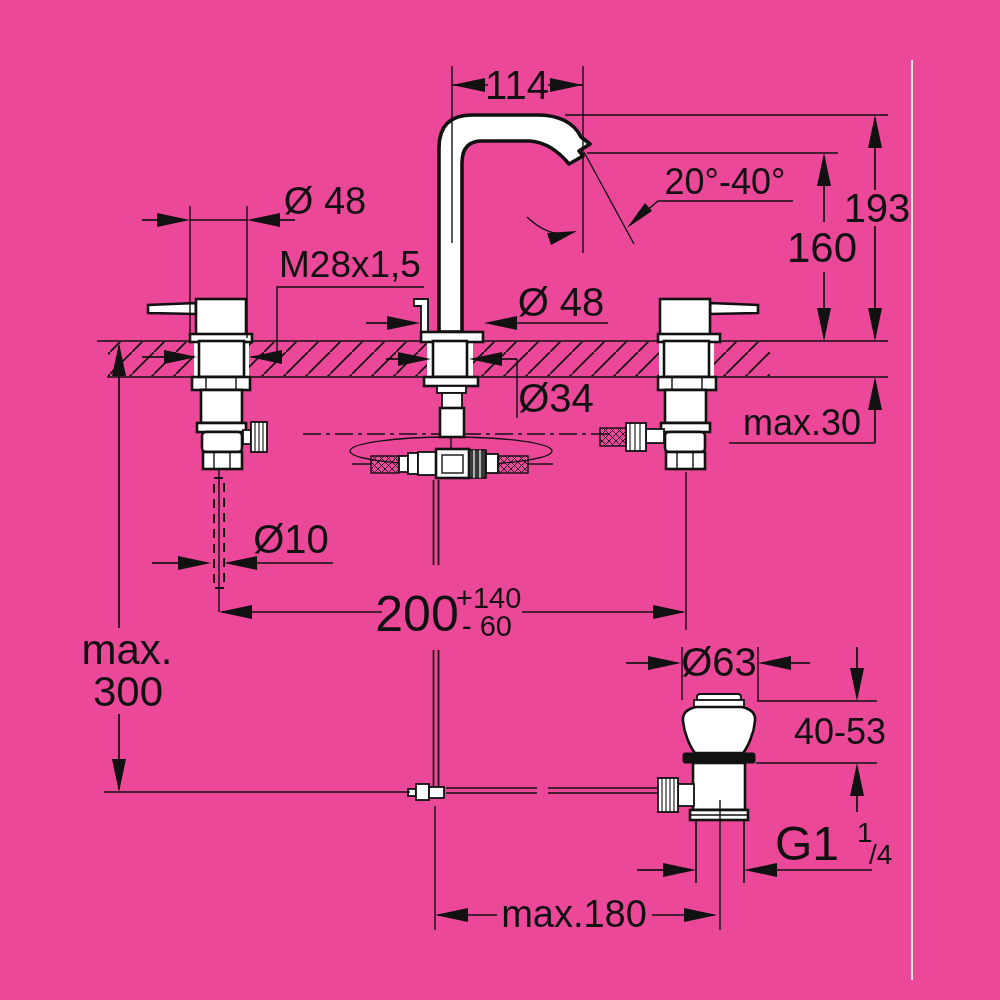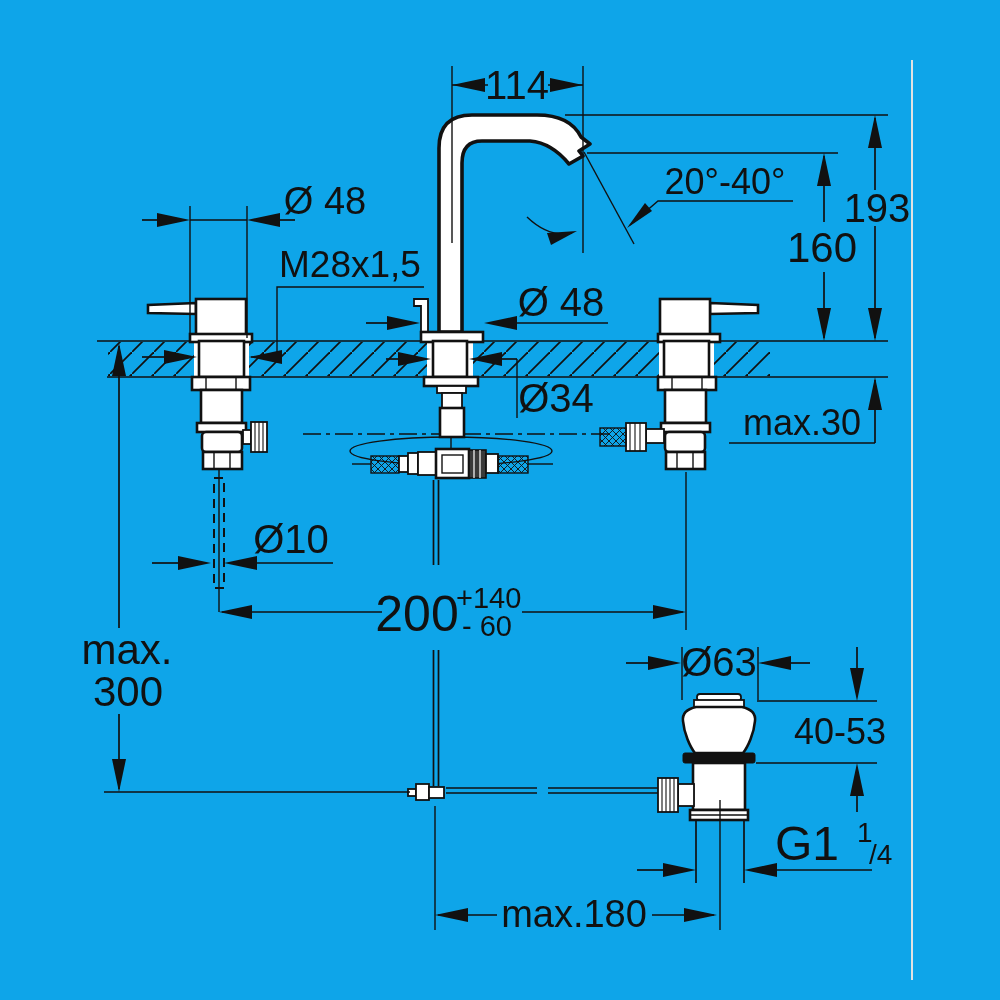--- a/index.html
+++ b/index.html
@@ -1,16 +1,16 @@
 <!DOCTYPE html>
 <html><head>
 <meta charset="utf-8">
 <style>
   html,body{margin:0;padding:0;background:#ffffff;}
-  .stage{position:relative;width:1000px;height:1000px;background:#0ea5e9;overflow:hidden;}
+  .stage{position:relative;width:1000px;height:1000px;background:#ec4899;overflow:hidden;}
   svg{position:absolute;left:0;top:0;}
   .ol{fill:#ffffff;stroke:#111111;stroke-width:2.6;stroke-linejoin:miter;}
   .olthin{fill:#ffffff;stroke:#111111;stroke-width:1.8;}
   .spout{fill:#ffffff;stroke:#111111;stroke-width:3.6;stroke-linejoin:round;}
   .dim{stroke:#111111;stroke-width:1.7;fill:none;}
   .thin{stroke:#111111;stroke-width:1.4;fill:none;}
   .ah{fill:#111111;stroke:none;}
   .dark{fill:#3a3a3a;stroke:#111111;stroke-width:1.6;}
   .seal{fill:#111111;stroke:#111111;}
   .knurl{stroke:#111111;stroke-width:1.1;}

